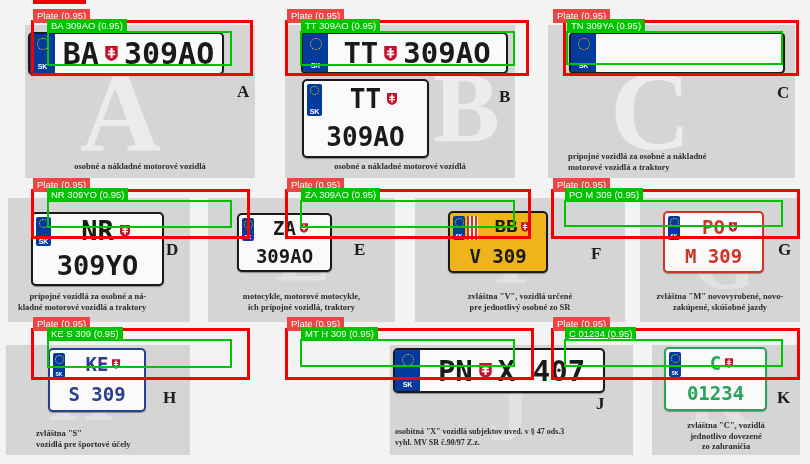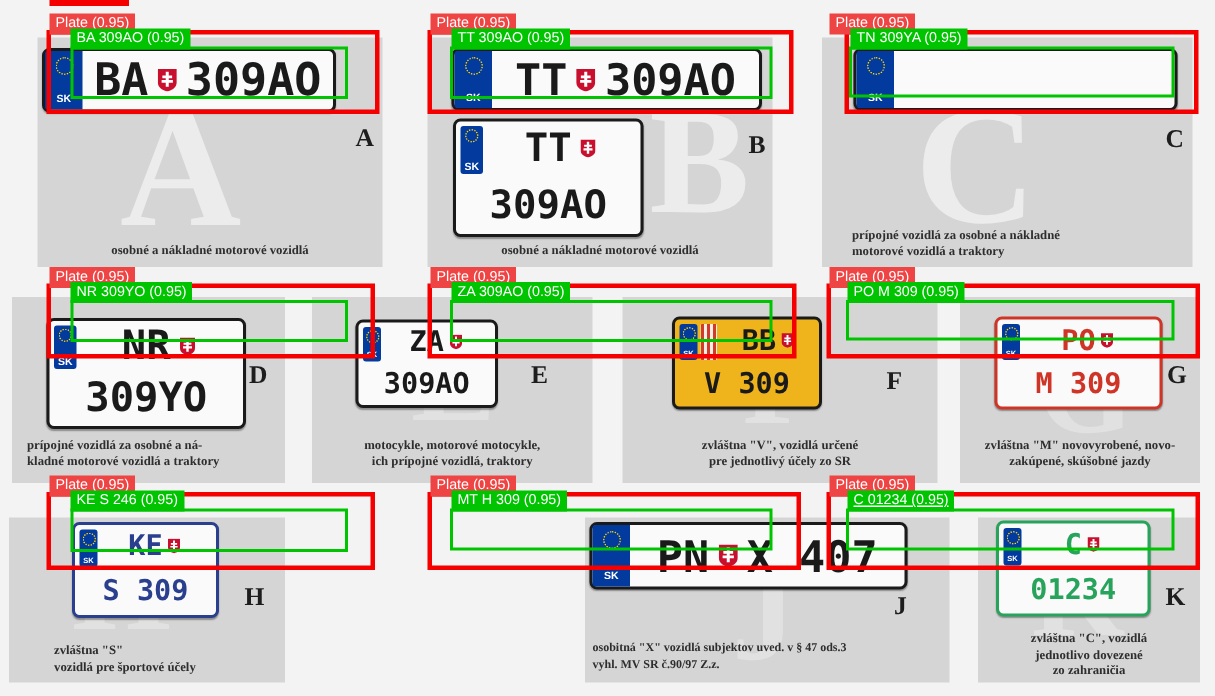--- a/index.html
+++ b/index.html
@@ -163,21 +163,21 @@
       <div class="prow row1">
         <span>NR</span>
         <svg width="10" height="12" viewBox="0 0 10 12">
             <path d="M0,0 H10 V7 C10,10 7.5,11.2 5,12 C2.5,11.2 0,10 0,7 Z" fill="#c8102e"></path>
             <path d="M4.2,1.5 h1.6 v2 h1.8 v1.4 h-1.8 v1 h2.2 v1.4 h-2.2 v2.2 h-1.6 v-2.2 h-2.2 v-1.4 h2.2 v-1 h-1.8 v-1.4 h1.8 z" fill="#fff"></path>
           </svg>
       </div>
       <div class="prow row2"><span>309YO</span></div>
     </div>
     <div class="letter" style="left:158px;top:42px;">D</div>
-    <div class="cap" style="left:10px;top:93px;">
+    <div class="cap" style="left:10px;top:93px;text-align:right;">
       <div>prípojné vozidlá za osobné a ná-</div>
       <div>kladné motorové vozidlá a traktory</div>
     </div>
   </div>
 
   <div class="panel" style="left:208px;top:198px;width:187px;height:124px;">
     <div class="wm faint" style="left:66px;top:10px;font-size:85px;">E</div>
     <div class="plate two small" style="left:29px;top:15px;width:95px;height:59px;font-size:19px;">
       <div class="band2">
         <div class="stars"></div>
@@ -200,39 +200,39 @@
   </div>
 
   <div class="panel" style="left:415px;top:198px;width:210px;height:124px;">
     <div class="wm faint" style="left:80px;top:12px;font-size:85px;">F</div>
     <div class="plate two small bg-yellow" style="left:33px;top:13px;width:100px;height:62px;font-size:19px;">
       <div class="band2">
         <div class="stars"></div>
         <div class="sk">SK</div>
       </div>
       <div class="stripes"></div>
-      <div class="prow row1" style="padding-left:28px;">
+      <div class="prow row1" style="padding-left:28px;font-family:Liberation Mono, monospace;">
         <span>BB</span>
         <svg width="8" height="10" viewBox="0 0 10 12">
             <path d="M0,0 H10 V7 C10,10 7.5,11.2 5,12 C2.5,11.2 0,10 0,7 Z" fill="#c8102e"></path>
             <path d="M4.2,1.5 h1.6 v2 h1.8 v1.4 h-1.8 v1 h2.2 v1.4 h-2.2 v2.2 h-1.6 v-2.2 h-2.2 v-1.4 h2.2 v-1 h-1.8 v-1.4 h1.8 z" fill="#fff"></path>
           </svg>
       </div>
       <div class="prow row2"><span>V 309</span></div>
     </div>
     <div class="letter" style="left:176px;top:46px;">F</div>
     <div class="cap center" style="top:93px;">
       <div>zvláštna "V", vozidlá určené</div>
-      <div>pre jednotlivý účely zo SR</div>
+      <div>pre jednotlivý osobné zo SR</div>
     </div>
   </div>
 
   <div class="panel" style="left:640px;top:198px;width:160px;height:124px;">
     <div class="wm faint" style="left:52px;top:20px;font-size:82px;">G</div>
-    <div class="plate two small c-red" style="left:23px;top:13px;width:112px;height:62px;font-size:19px;">
+    <div class="plate two small c-red" style="left:23px;top:13px;width:101px;height:62px;font-size:19px;">
       <div class="band2">
         <div class="stars"></div>
         <div class="sk">SK</div>
       </div>
       <div class="prow row1">
         <span>PO</span>
         <svg width="8" height="10" viewBox="0 0 10 12">
             <path d="M0,0 H10 V7 C10,10 7.5,11.2 5,12 C2.5,11.2 0,10 0,7 Z" fill="#c8102e"></path>
             <path d="M4.2,1.5 h1.6 v2 h1.8 v1.4 h-1.8 v1 h2.2 v1.4 h-2.2 v2.2 h-1.6 v-2.2 h-2.2 v-1.4 h2.2 v-1 h-1.8 v-1.4 h1.8 z" fill="#fff"></path>
           </svg>
@@ -344,21 +344,21 @@
   <div class="glabel" style="left:301px;top:188px;">ZA 309AO (0.95)</div>
   <div class="gbox" style="left:300px;top:200px;width:211px;height:24px;"></div>
 
   <div class="rlabel" style="left:553px;top:178px;">Plate (0.95)</div>
   <div class="rbox" style="left:551px;top:189px;width:243px;height:44px;"></div>
   <div class="glabel" style="left:565px;top:188px;">PO M 309 (0.95)</div>
   <div class="gbox" style="left:564px;top:200px;width:215px;height:23px;"></div>
 
   <div class="rlabel" style="left:33px;top:317px;">Plate (0.95)</div>
   <div class="rbox" style="left:31px;top:328px;width:213px;height:46px;"></div>
-  <div class="glabel" style="left:47px;top:327px;">KE S 246 (0.95)</div>
+  <div class="glabel" style="left:47px;top:327px;">KE S 309 (0.95)</div>
   <div class="gbox" style="left:47px;top:339px;width:181px;height:25px;"></div>
 
   <div class="rlabel" style="left:287px;top:317px;">Plate (0.95)</div>
   <div class="rbox" style="left:285px;top:328px;width:243px;height:46px;"></div>
   <div class="glabel" style="left:301px;top:327px;">MT H 309 (0.95)</div>
   <div class="gbox" style="left:300px;top:339px;width:211px;height:24px;"></div>
 
   <div class="rlabel" style="left:553px;top:317px;">Plate (0.95)</div>
   <div class="rbox" style="left:551px;top:328px;width:243px;height:46px;"></div>
   <div class="glabel" style="left:565px;top:327px;text-decoration:underline;">C 01234 (0.95)</div>

